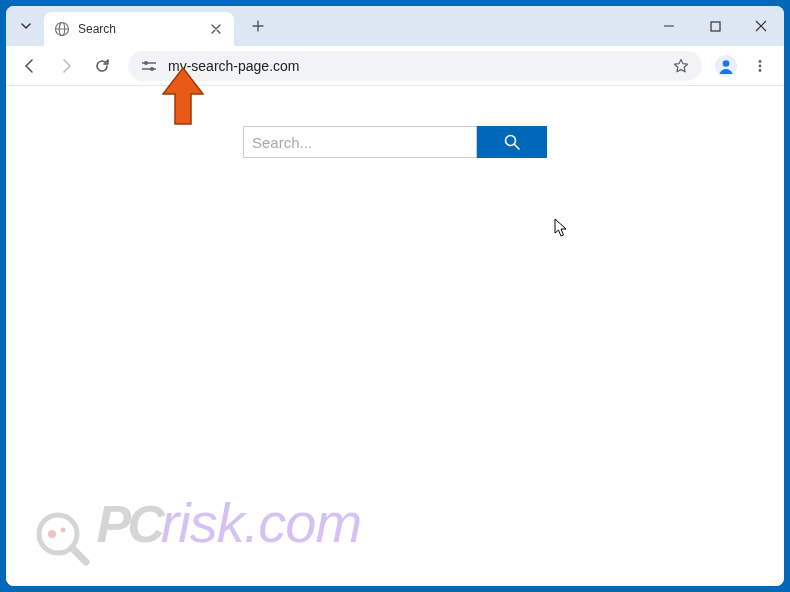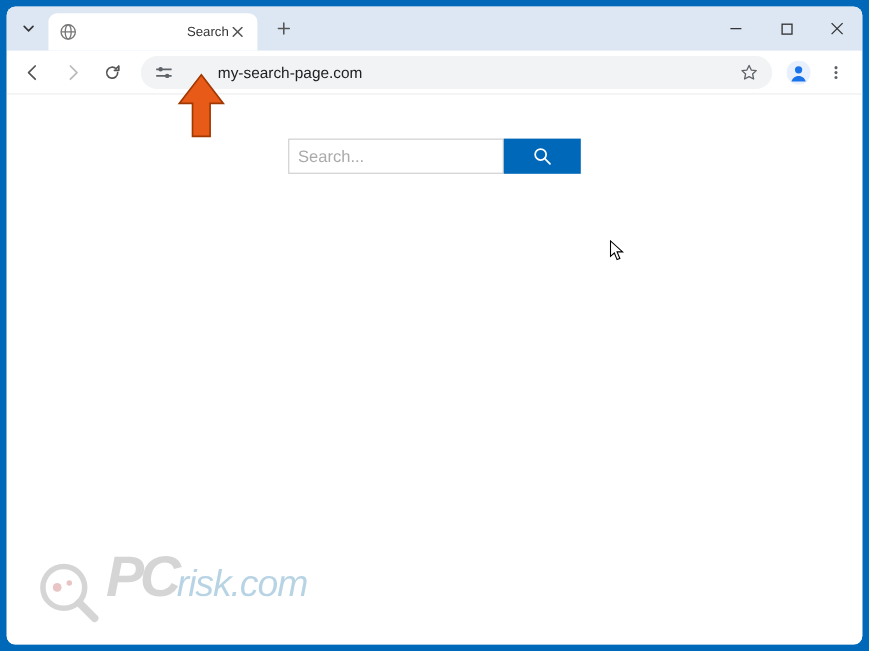--- a/index.html
+++ b/index.html
@@ -22,21 +22,20 @@
   overflow: hidden;
   display: flex;
   flex-direction: column;
 }
 .titlebar {
   height: 40px;
   background: #dde7f3;
   display: flex;
   align-items: center;
   position: relative;
-  text-align: right;
 }
 .tab-dropdown {
   width: 28px;
   height: 28px;
   margin-left: 6px;
   display: flex;
   align-items: center;
   justify-content: center;
   border-radius: 6px;
   cursor: pointer;
@@ -138,21 +137,20 @@
   display: flex;
   align-items: center;
   justify-content: center;
   margin-right: 8px;
   cursor: pointer;
 }
 .url-text {
   flex: 1;
   font-size: 14px;
   color: #202124;
-  margin-left: 30px;
 }
 .star-btn {
   width: 22px;
   height: 22px;
   display: flex;
   align-items: center;
   justify-content: center;
   cursor: pointer;
   color: #5f6368;
 }
@@ -179,21 +177,21 @@
   position: relative;
 }
 .search-row {
   position: absolute;
   top: 40px;
   left: 50%;
   transform: translateX(-50%);
   display: flex;
 }
 .search-input {
-  width: 196px;
+  width: 234px;
   height: 32px;
   border: 1px solid #ccc;
   padding: 0 8px;
   font-size: 15px;
   color: #333;
   outline: none;
 }
 .search-input::placeholder { color: #aaa; }
 .search-btn {
   width: 70px;
@@ -239,23 +237,23 @@
   font-family: Arial, sans-serif;
 }
 .wm-pc {
   font-size: 52px;
   font-style: italic;
   font-weight: bold;
   color: #6a6a6a;
   letter-spacing: -4px;
 }
 .wm-risk {
-  font-size: 34px;
+  font-size: 56px;
   font-style: italic;
-  color: #0369a1;
+  color: #6d28d9;
   letter-spacing: -1px;
 }
 </style>
 </head>
 <body>
 
 <div class="browser-window">
 
   <div class="titlebar">
     <div class="tab-dropdown">

